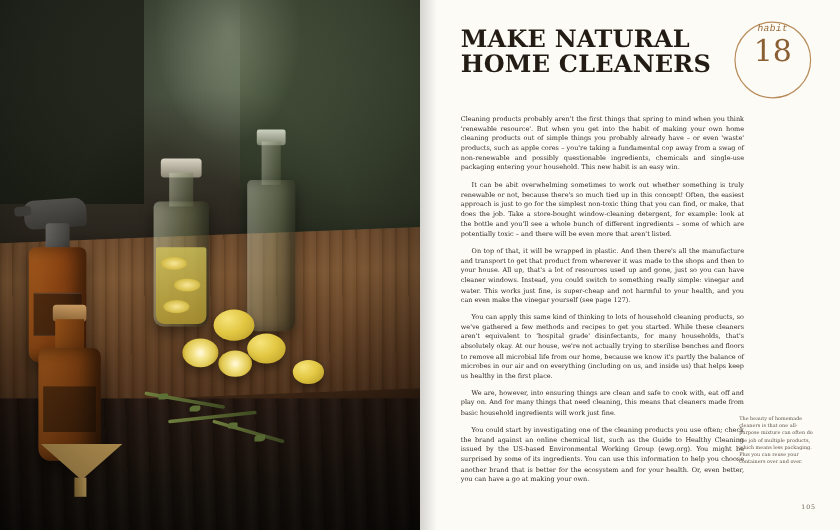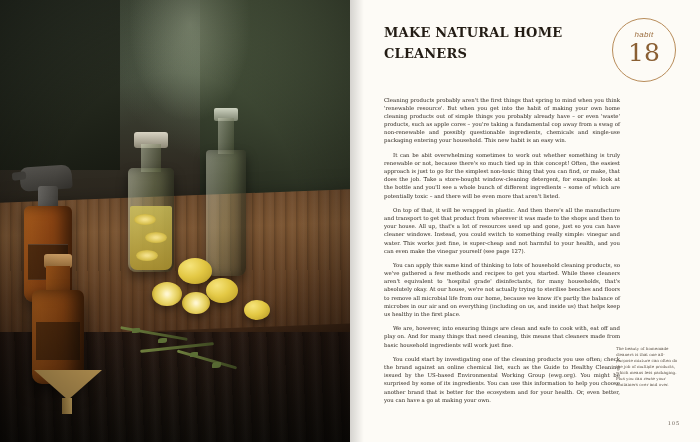--- a/index.html
+++ b/index.html
@@ -251,42 +251,42 @@
     background: linear-gradient(90deg, rgba(0,0,0,0.16), rgba(0,0,0,0));
     pointer-events: none;
   }
   .chapter-title {
     position: absolute;
     left: 34px;
     top: 22px;
     width: 230px;
     font-family: "DejaVu Serif", serif;
     font-weight: bold;
-    font-size: 13px;
+    font-size: 20px;
     line-height: 21px;
     letter-spacing: 0.2px;
     color: #231c14;
     text-transform: uppercase;
   }
   .habit-badge {
     position: absolute;
     right: 24px;
     top: 18px;
     width: 62px;
     height: 62px;
     border: 1px solid #b88c5a;
     border-radius: 50%;
     text-align: center;
     color: #8a5f33;
   }
   .habit-badge .habit-word {
-    font-family: Liberation Sans, sans-serif;
+    font-family: Liberation Mono, monospace;
     font-style: italic;
     font-size: 8px;
-    margin-top: 11px;
+    margin-top: 1px;
     letter-spacing: 0.3px;
     color: #9a6c3c;
   }
   .habit-badge .habit-num {
     font-family: "DejaVu Serif", serif;
     font-size: 25px;
     line-height: 25px;
     margin-top: 1px;
     color: #8a5f33;
   }

